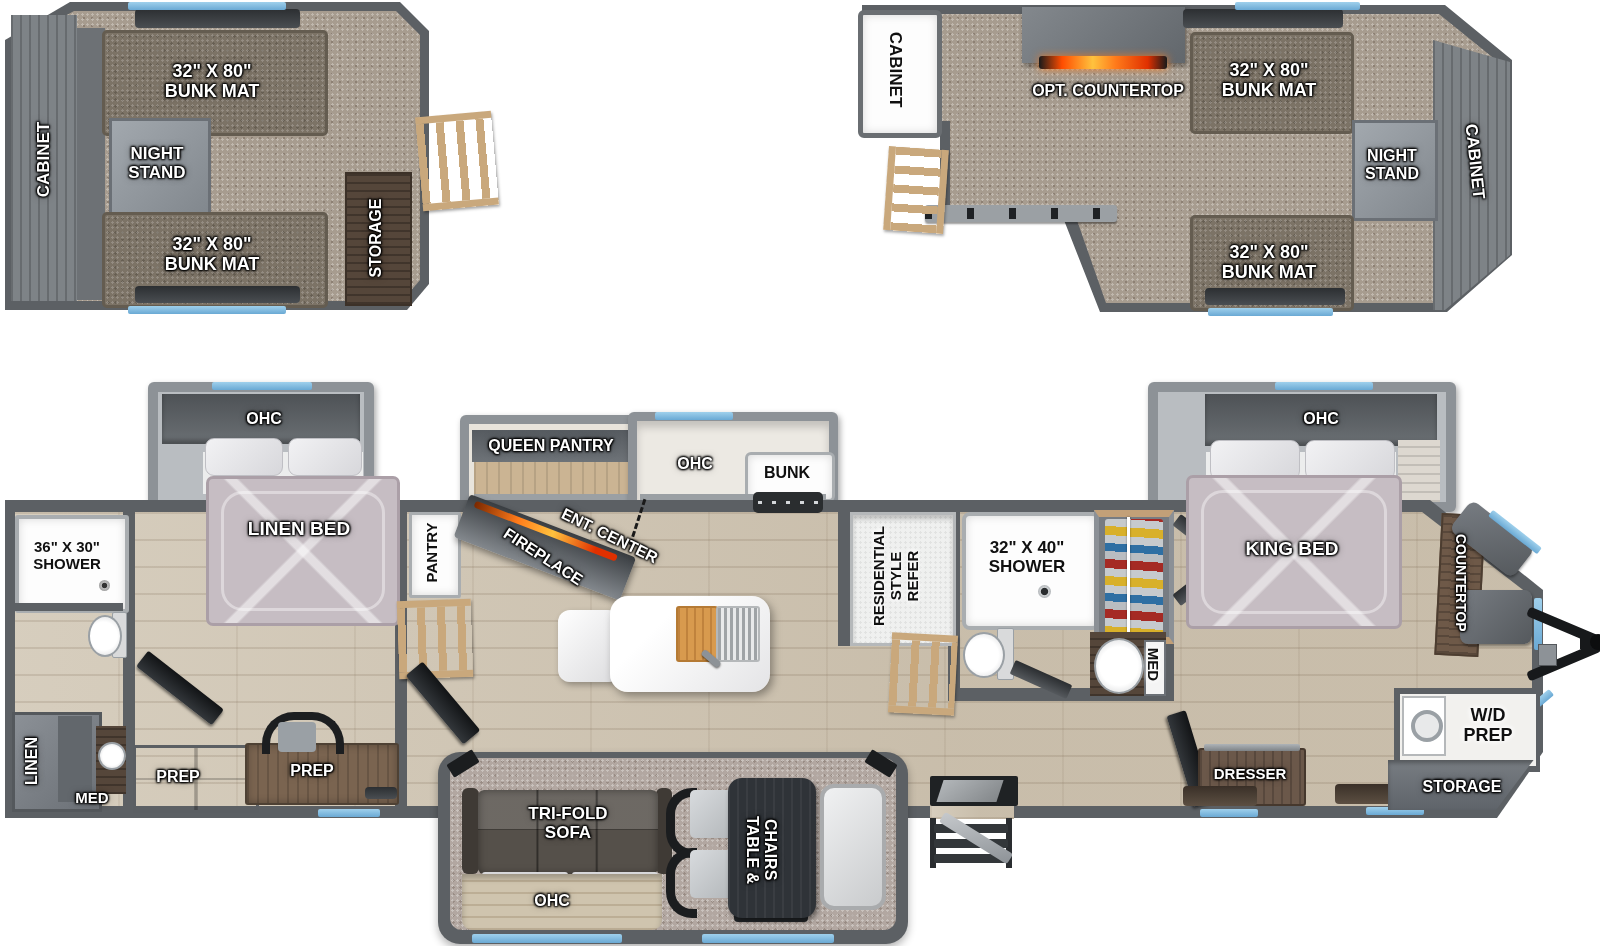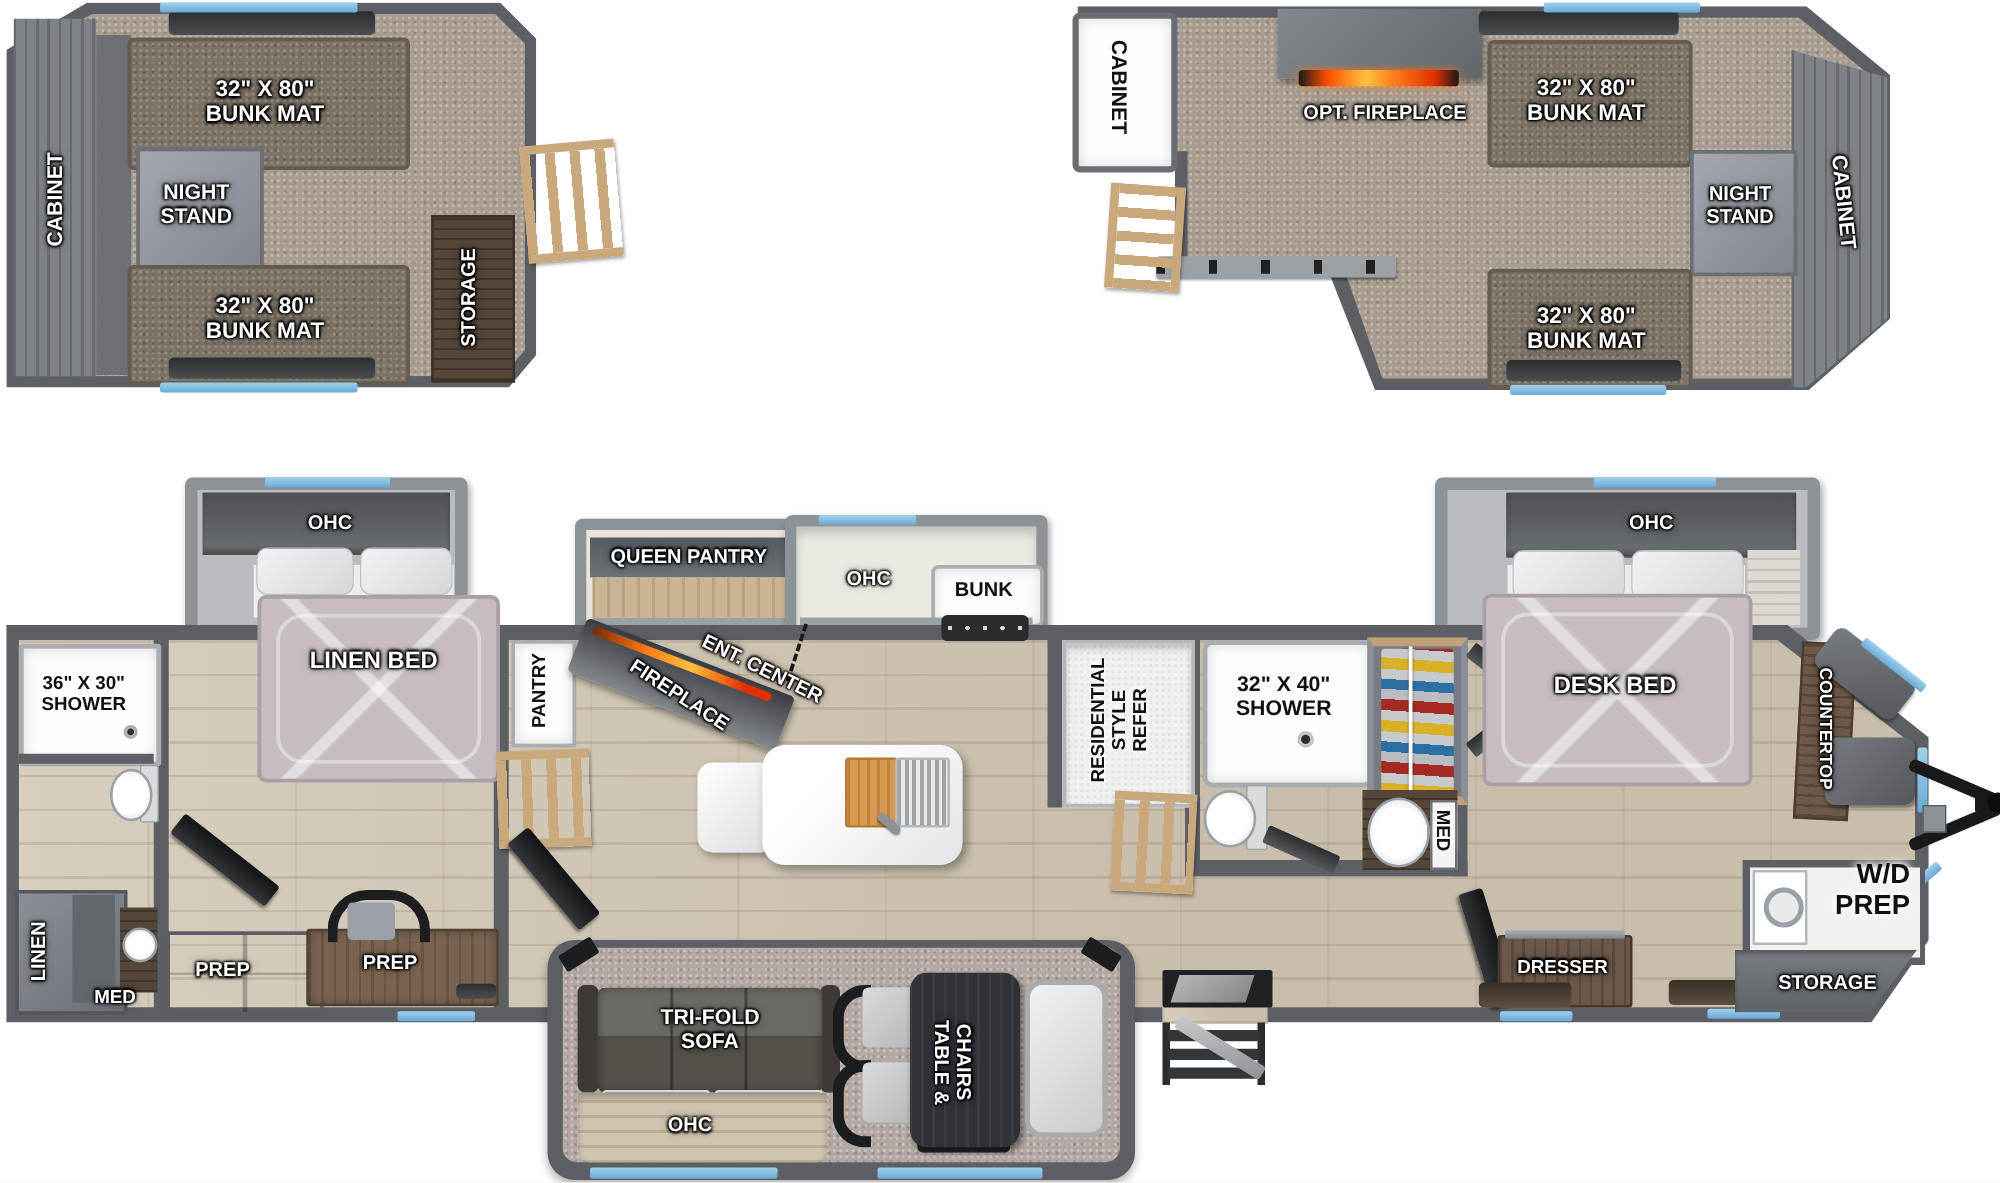--- a/index.html
+++ b/index.html
@@ -70,21 +70,21 @@
     <div class="abs platform" style="left:328px;top:7px;width:160px;height:19px;"></div>
     <div class="abs bluewin" style="left:380px;top:0px;width:125px;height:8px;"></div>
     <div class="abs mat" style="left:335px;top:30px;width:158px;height:96px;"></div>
     <div class="abs nstand" style="left:497px;top:118px;width:80px;height:95px;"></div>
     <div class="abs mat" style="left:335px;top:213px;width:158px;height:90px;"></div>
     <div class="abs platform" style="left:350px;top:286px;width:140px;height:17px;"></div>
     <div class="abs bluewin" style="left:353px;top:306px;width:125px;height:8px;"></div>
     <div class="abs railing" style="left:70px;top:203px;width:192px;height:17px;"></div>
     <div class="abs ladder-v" style="left:31px;top:146px;width:46px;height:84px;transform:rotate(4deg);"></div>
     <div class="lbl lb" style="left:-20px;top:58px;width:120px;font-size:17px;transform:rotate(90deg);">CABINET</div>
-    <div class="lbl lw" style="left:168px;top:80px;width:170px;font-size:16px;">OPT. FIREPLACE</div>
+    <div class="lbl lw" style="left:168px;top:80px;width:170px;font-size:16px;">OPT. COUNTERTOP</div>
     <div class="lbl lw" style="left:334px;top:58px;width:160px;font-size:18px;">32" X 80"
 BUNK MAT</div>
     <div class="lbl lw" style="left:487px;top:145px;width:100px;font-size:16px;">NIGHT
 STAND</div>
     <div class="lbl lw" style="left:334px;top:240px;width:160px;font-size:18px;">32" X 80"
 BUNK MAT</div>
     <div class="lbl lw" style="left:555px;top:150px;width:130px;font-size:17px;transform:rotate(84deg);">CABINET</div>
   </div>
 
   <div class="abs slidebox" style="left:148px;top:382px;width:226px;height:130px;">
@@ -212,37 +212,37 @@
     </div>
   <div class="abs tv" style="left:1142px;top:749px;width:96px;height:20px;transform:rotate(73deg);"></div>
   <div class="abs" style="left:1198px;top:748px;width:104px;height:54px;background-color:#6b584a;background-image:repeating-linear-gradient(90deg,rgba(0,0,0,.18) 0 2px,transparent 2px 9px);border:2px solid #46382d;border-radius:3px;">
     <div class="abs" style="left:4px;top:-6px;width:96px;height:7px;background:linear-gradient(180deg,#aeb3b7,#7e8387);border-radius:2px;"></div>
   </div>
   <div class="abs platform" style="left:1183px;top:786px;width:74px;height:20px;background:linear-gradient(180deg,#3a3028,#5c4f42);"></div>
   <div class="abs platform" style="left:1335px;top:784px;width:86px;height:20px;background:linear-gradient(180deg,#3a3028,#5c4f42);"></div>
   <div class="abs bluewin" style="left:1200px;top:809px;width:58px;height:8px;"></div>
   <div class="abs bluewin" style="left:1366px;top:807px;width:58px;height:8px;"></div>
   <div class="lbl lw" style="left:1281px;top:410px;width:80px;font-size:16px;">OHC</div>
-  <div class="lbl lw" style="left:1212px;top:538px;width:160px;font-size:19px;">DESK BED</div>
+  <div class="lbl lw" style="left:1212px;top:538px;width:160px;font-size:19px;">KING BED</div>
   <div class="lbl lw" style="left:1210px;top:766px;width:80px;font-size:15px;">DRESSER</div>
 
   <div class="abs" style="left:1438px;top:514px;width:40px;height:138px;background-color:#6e5948;background-image:repeating-linear-gradient(0deg,rgba(0,0,0,.2) 0 2px,transparent 2px 8px);border:2px solid #4c3d30;transform:rotate(3deg);"></div>
   <div class="abs" style="left:1452px;top:520px;width:80px;height:38px;background:linear-gradient(135deg,#777c82,#55595d);border-radius:8px;transform:rotate(38deg);box-shadow:1px 2px 3px rgba(0,0,0,.4);"></div>
   <div class="abs" style="left:1460px;top:590px;width:72px;height:54px;background:linear-gradient(135deg,#777c82,#55595d);border-radius:8px;box-shadow:1px 2px 3px rgba(0,0,0,.4);"></div>
   <div class="abs bluewin" style="left:1484px;top:528px;width:62px;height:8px;transform:rotate(38deg);"></div>
   <div class="abs bluewin" style="left:1534px;top:598px;width:8px;height:52px;"></div>
   <div class="abs bluewin" style="left:1502px;top:706px;width:56px;height:8px;transform:rotate(-40deg);"></div>
   <div class="lbl lw" style="left:1390px;top:575px;width:140px;font-size:14px;transform:rotate(90deg);">COUNTERTOP</div>
 
   <div class="abs" style="left:1394px;top:688px;width:136px;height:72px;background:#f2f1ee;border:6px solid #5c6064;border-right:4px solid #5c6064;">
     <div class="abs" style="left:2px;top:2px;width:40px;height:56px;background:#fff;border:2px solid #b5b8ba;">
       <div class="abs" style="left:7px;top:12px;width:24px;height:24px;border-radius:50%;border:4px solid #9aa0a5;background:#e8e9ea;"></div>
     </div>
   </div>
-  <div class="lbl lb" style="left:1448px;top:687px;width:80px;font-size:22px;text-align:right;">W/D
+  <div class="lbl lb" style="left:1448px;top:705px;width:80px;font-size:18px;">W/D
 PREP</div>
 
   <div class="abs" style="left:1388px;top:760px;width:150px;height:50px;background:linear-gradient(180deg,#787d82,#5f646a);clip-path:polygon(0 0,97% 0,72% 100%,0 100%);box-shadow:inset 0 3px 4px rgba(0,0,0,.3);"></div>
   <div class="lbl lw" style="left:1412px;top:778px;width:100px;font-size:16px;">STORAGE</div>
 
   <div class="abs" style="left:1528px;top:592px;width:72px;height:100px;">
     <div class="abs" style="left:0px;top:14px;width:78px;height:10px;background:#17191b;border-radius:4px;transform:rotate(23deg);transform-origin:0 50%;"></div>
     <div class="abs" style="left:0px;top:80px;width:78px;height:10px;background:#17191b;border-radius:4px;transform:rotate(-23deg);transform-origin:0 50%;"></div>
     <div class="abs" style="left:52px;top:46px;width:22px;height:11px;background:#17191b;"></div>
     <div class="abs" style="left:62px;top:42px;width:16px;height:16px;border-radius:50%;background:#0c0d0e;"></div>

